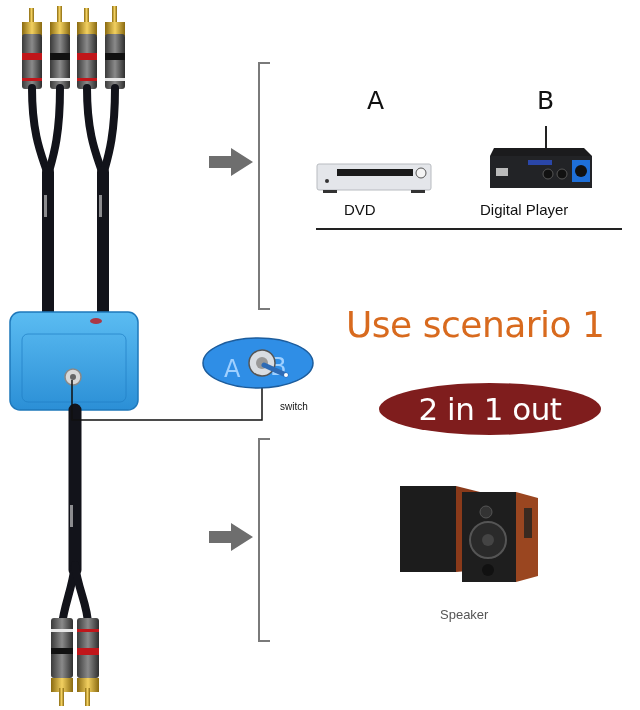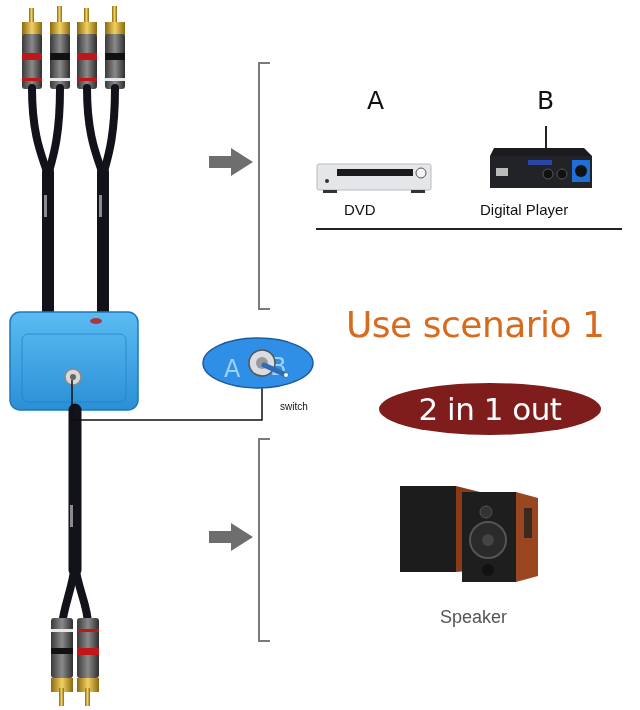--- a/index.html
+++ b/index.html
@@ -13,21 +13,21 @@
 
     .letter { position: absolute; font-family: "DejaVu Sans", sans-serif; font-size: 25px; color: #111; }
     .dev-label { position: absolute; font-family: "Liberation Sans", sans-serif; font-size: 15px; color: #111; text-align: left; }
     .divider { position: absolute; left: 316px; top: 228px; width: 306px; height: 2px; background: #222; }
 
     .scenario-title { position: absolute; left: 346px; top: 304px; font-family: "DejaVu Sans", sans-serif; font-size: 36px; color: #d86a1e; letter-spacing: -0.5px; white-space: nowrap; }
     .pill { position: absolute; left: 379px; top: 368px; width: 222px; height: 52px; border-radius: 50%; background: #7f1d1d; display: flex; align-items: center; justify-content: center; margin-top: 15px; }
     .pill span { font-family: "DejaVu Sans", sans-serif; font-size: 31px; color: #fff; letter-spacing: -0.5px; }
 
     .switch-label { position: absolute; left: 280px; top: 401px; font-family: "Liberation Sans", sans-serif; font-size: 10px; color: #111; }
-    .speaker-label { position: absolute; left: 440px; top: 607px; font-family: "Liberation Sans", sans-serif; font-size: 18px; color: #555; }
+    .speaker-label { position: absolute; left: 440px; top: 607px; font-family: "Liberation Sans", sans-serif; font-size: 13px; color: #555; }
   </style>
 </head>
 <body>
 
 <svg class="abs" style="left:0;top:0" width="180" height="710">
   <defs>
     <linearGradient id="gold" x1="0" x2="1">
       <stop offset="0" stop-color="#8a6a10"></stop>
         <stop offset="0.5" stop-color="#f2d060"></stop>
         <stop offset="1" stop-color="#8a6a10"></stop>

